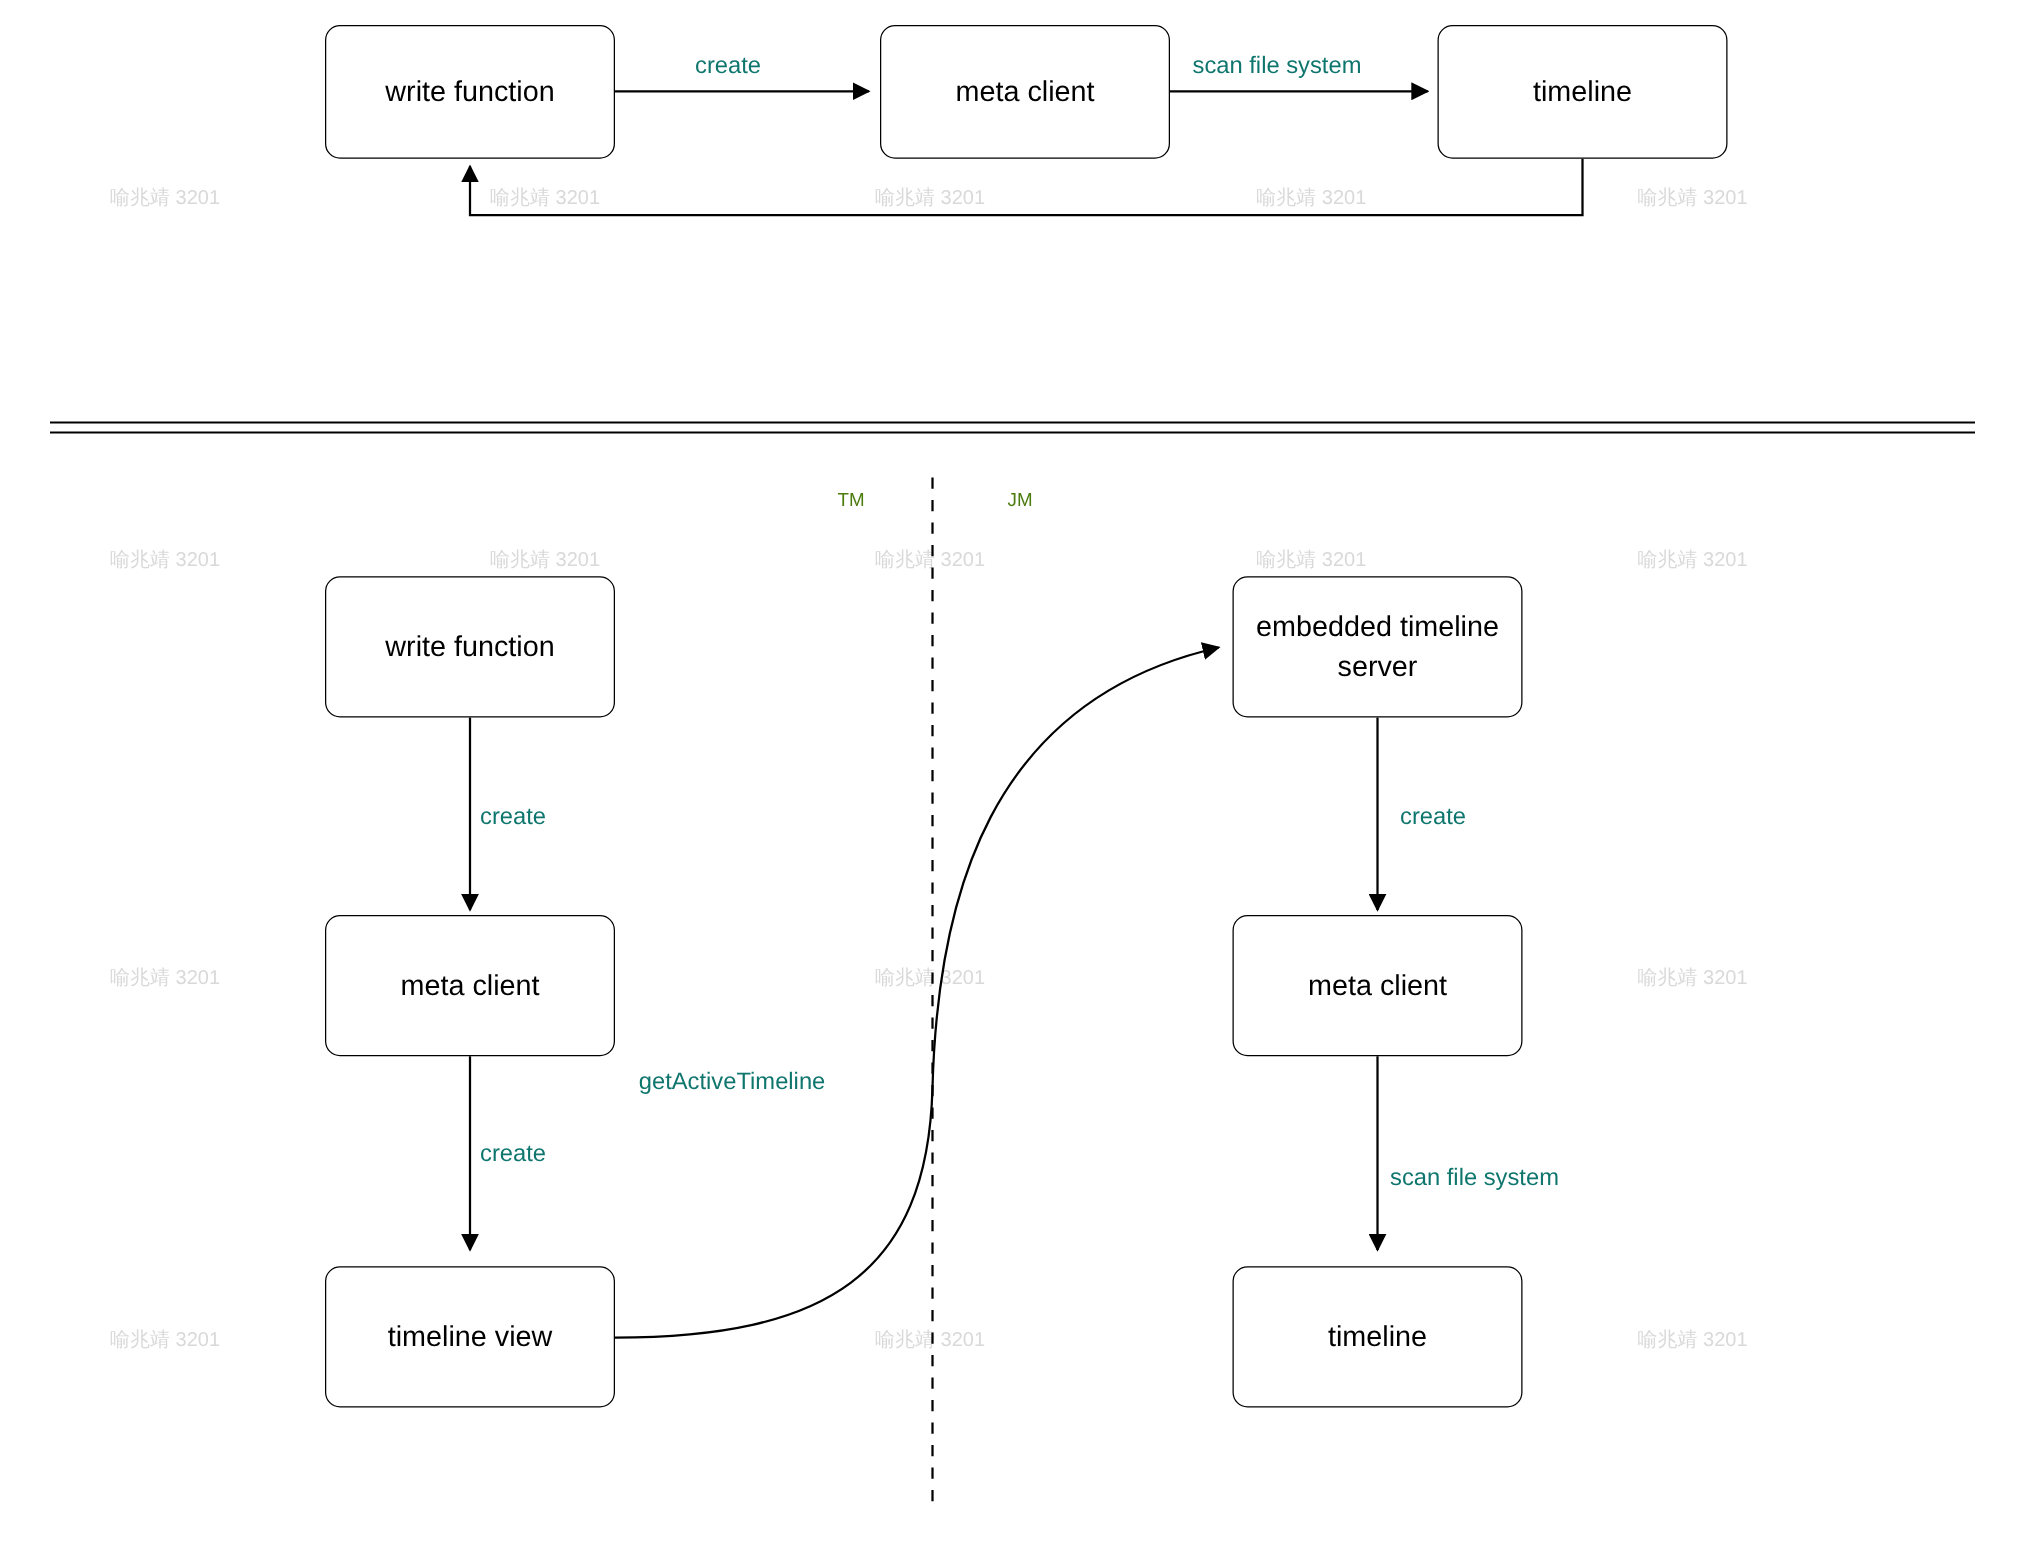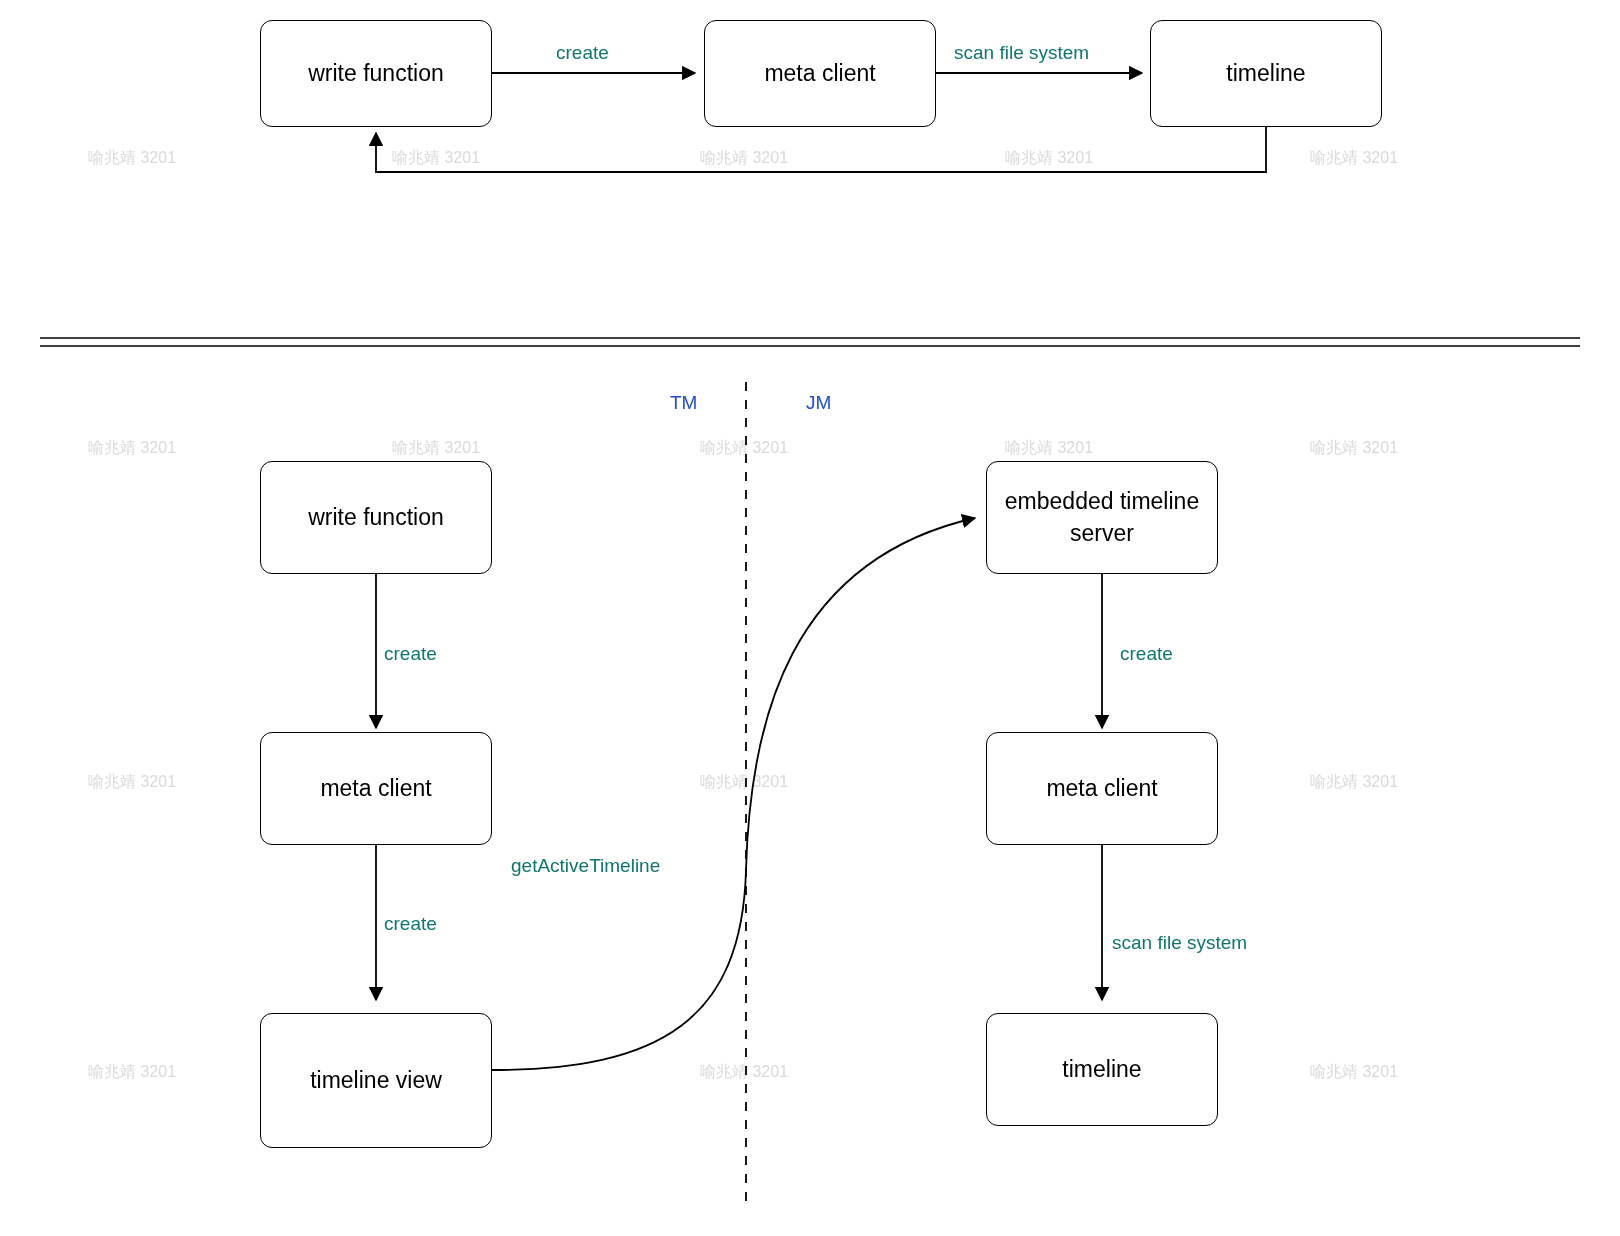--- a/index.html
+++ b/index.html
@@ -40,22 +40,22 @@
   .edge-label {
     position: absolute;
     font-size: 19px;
     color: #0f766e;
     white-space: nowrap;
     background: transparent;
     z-index: 4;
   }
   .lane-label {
     position: absolute;
-    font-size: 19px;
-    color: #1d4ed8;
+    font-size: 15px;
+    color: #4d7c0f;
     z-index: 4;
     text-align: center;
   }
   .watermark {
     position: absolute;
     font-size: 16px;
     color: #d9d9d9;
     white-space: nowrap;
     z-index: 1;
     user-select: none;
@@ -132,21 +132,21 @@
   <div class="node" style="left:1150px; top:20px; width:232px; height:107px;">timeline</div>
 
   <div class="edge-label" style="left:556px; top:42px;">create</div>
   <div class="edge-label" style="left:954px; top:42px;">scan file system</div>
 
   <div class="lane-label" style="left:670px; top:392px;">TM</div>
   <div class="lane-label" style="left:790px; top:392px;margin-left:16px;">JM</div>
 
   <div class="node" style="left:260px; top:461px; width:232px; height:113px;">write function</div>
   <div class="node" style="left:260px; top:732px; width:232px; height:113px;">meta client</div>
-  <div class="node" style="left:260px; top:1013px; width:232px; height:135px;">timeline view</div>
+  <div class="node" style="left:260px; top:1013px; width:232px; height:113px;">timeline view</div>
 
   <div class="node" style="left:986px; top:461px; width:232px; height:113px;">embedded timeline
 server</div>
   <div class="node" style="left:986px; top:732px; width:232px; height:113px;">meta client</div>
   <div class="node" style="left:986px; top:1013px; width:232px; height:113px;">timeline</div>
 
   <div class="edge-label" style="left:384px; top:643px;">create</div>
   <div class="edge-label" style="left:384px; top:913px;">create</div>
   <div class="edge-label" style="left:511px; top:855px;">getActiveTimeline</div>
   <div class="edge-label" style="left:1120px; top:643px;">create</div>

